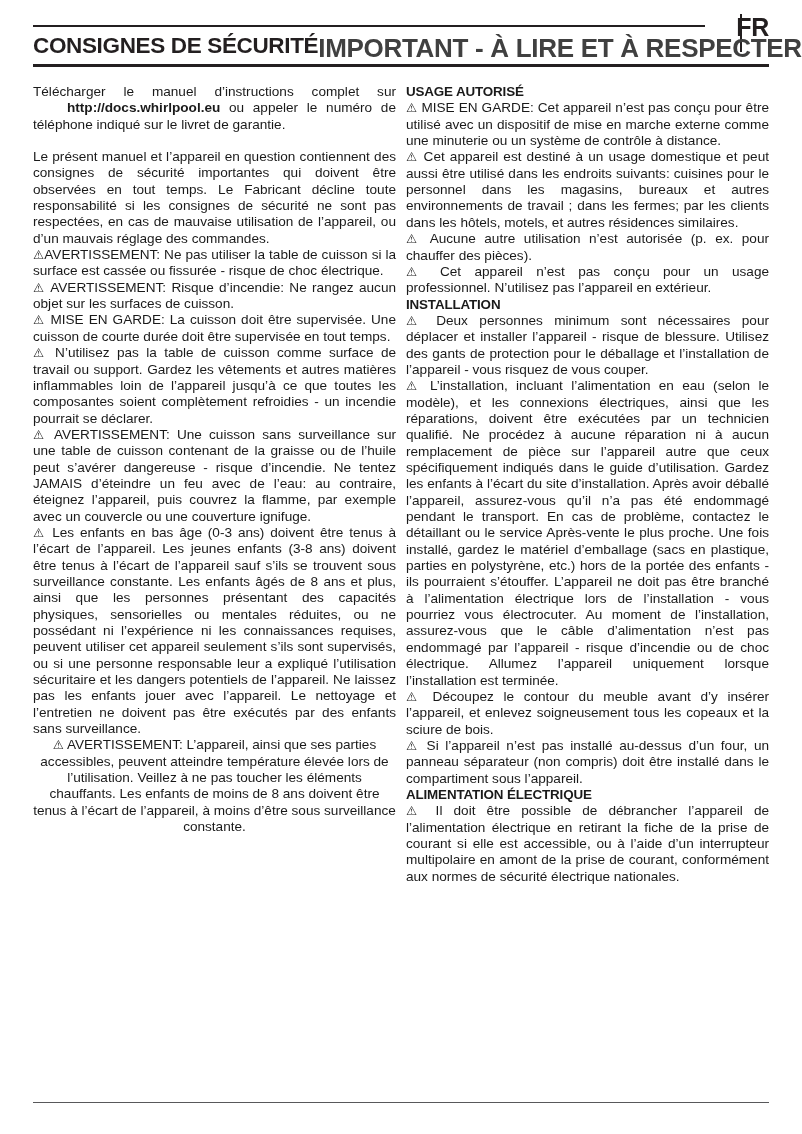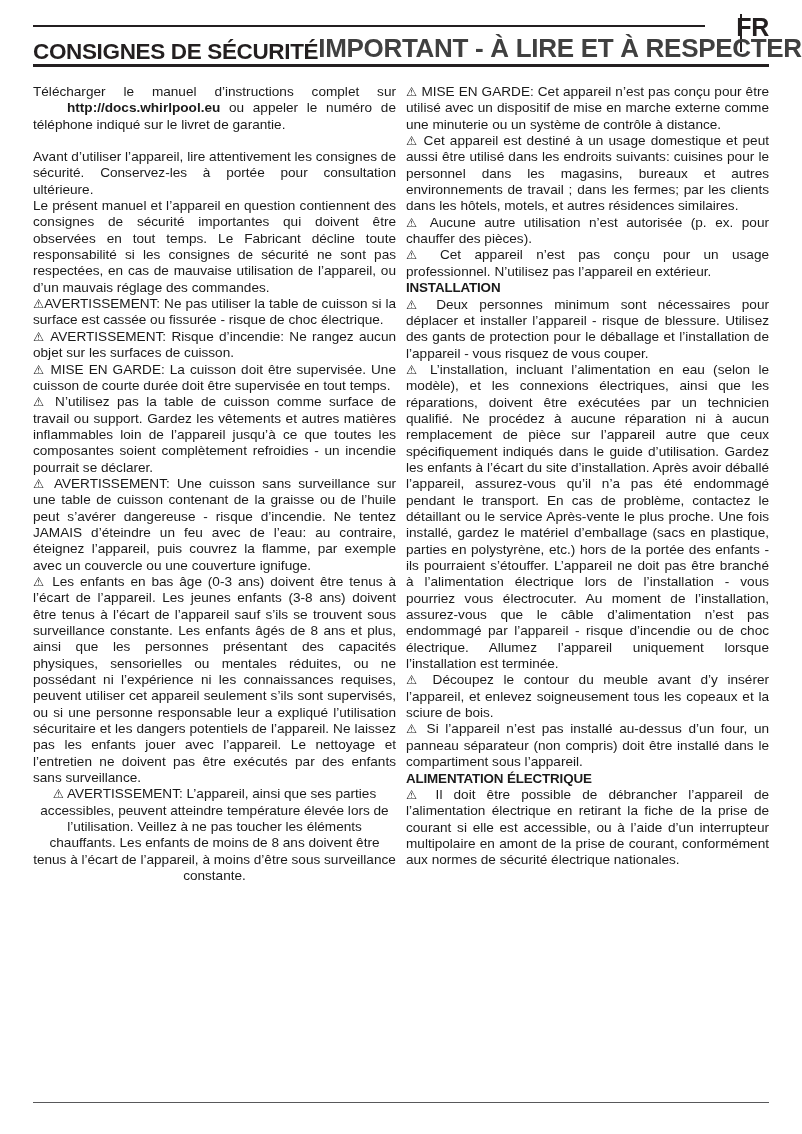--- a/index.html
+++ b/index.html
@@ -56,21 +56,20 @@
     line-height: 30px;
     color: #231f20;
   }
   .hdr-titles {
     position: absolute;
     left: 0;
     right: 0;
     top: 19px;
     display: flex;
     justify-content: space-between;
-    align-items: flex-end;
   }
   .hdr-title-left {
     font-size: 22.5px;
     font-weight: bold;
     letter-spacing: -0.35px;
     color: #231f20;
     white-space: nowrap;
   }
   .hdr-title-right {
     font-size: 26px;
@@ -161,21 +160,20 @@
   </div>
 
   <div class="columns">
 
     <div class="col col-left">
 
       <p class="para"><span>Télécharger le manuel d’instructions complet sur </span><span class="bold">http://docs.whirlpool.eu</span><span> ou appeler le numéro de téléphone indiqué sur le livret de garantie.</span></p>
 
       <p class="gap"></p>
 
-      <p class="para">Avant d’utiliser l’appareil, lire attentivement les consignes de sécurité. Conservez-les à portée pour consultation ultérieure.</p>
 
       <p class="para">Le présent manuel et l’appareil en question contiennent des consignes de sécurité importantes qui doivent être observées en tout temps. Le Fabricant décline toute responsabilité si les consignes de sécurité ne sont pas respectées, en cas de mauvaise utilisation de l’appareil, ou d’un mauvais réglage des commandes.</p>
 
       <p class="para"><span class="warn">⚠</span><span>AVERTISSEMENT: Ne pas utiliser la table de cuisson si la surface est cassée ou fissurée - risque de choc électrique.</span></p>
 
       <p class="para"><span class="warn">⚠</span> <span>AVERTISSEMENT: Risque d’incendie: Ne rangez aucun objet sur les surfaces de cuisson.</span></p>
 
       <p class="para"><span class="warn">⚠</span> <span>MISE EN GARDE: La cuisson doit être supervisée. Une cuisson de courte durée doit être supervisée en tout temps.</span></p>
 
       <p class="para"><span class="warn">⚠</span> <span>N’utilisez pas la table de cuisson comme surface de travail ou support. Gardez les vêtements et autres matières inflammables loin de l’appareil jusqu’à ce que toutes les composantes soient complètement refroidies - un incendie pourrait se déclarer.</span></p>
@@ -183,20 +181,21 @@
       <p class="para"><span class="warn">⚠</span> <span>AVERTISSEMENT: Une cuisson sans surveillance sur une table de cuisson contenant de la graisse ou de l’huile peut s’avérer dangereuse - risque d’incendie. Ne tentez JAMAIS d’éteindre un feu avec de l’eau: au contraire, éteignez l’appareil, puis couvrez la flamme, par exemple avec un couvercle ou une couverture ignifuge.</span></p>
 
       <p class="para"><span class="warn">⚠</span> <span>Les enfants en bas âge (0-3 ans) doivent être tenus à l’écart de l’appareil. Les jeunes enfants (3-8 ans) doivent être tenus à l’écart de l’appareil sauf s’ils se trouvent sous surveillance constante. Les enfants âgés de 8 ans et plus, ainsi que les personnes présentant des capacités physiques, sensorielles ou mentales réduites, ou ne possédant ni l’expérience ni les connaissances requises, peuvent utiliser cet appareil seulement s’ils sont supervisés, ou si une personne responsable leur a expliqué l’utilisation sécuritaire et les dangers potentiels de l’appareil. Ne laissez pas les enfants jouer avec l’appareil. Le nettoyage et l’entretien ne doivent pas être exécutés par des enfants sans surveillance.</span></p>
 
       <p class="para last-left"><span class="warn">⚠</span> <span>AVERTISSEMENT: L’appareil, ainsi que ses parties accessibles, peuvent atteindre température élevée lors de l’utilisation. Veillez à ne pas toucher les éléments chauffants. Les enfants de moins de 8 ans doivent être tenus à l’écart de l’appareil, à moins d’être sous surveillance constante.</span></p>
 
     </div>
 
     <div class="col col-right">
 
+      <p class="sect-head">USAGE AUTORISÉ</p>
 
       <p class="para"><span class="warn">⚠</span> <span>MISE EN GARDE: Cet appareil n’est pas conçu pour être utilisé avec un dispositif de mise en marche externe comme une minuterie ou un système de contrôle à distance.</span></p>
 
       <p class="para"><span class="warn">⚠</span> <span>Cet appareil est destiné à un usage domestique et peut aussi être utilisé dans les endroits suivants: cuisines pour le personnel dans les magasins, bureaux et autres environnements de travail ; dans les fermes; par les clients dans les hôtels, motels, et autres résidences similaires.</span></p>
 
       <p class="para"><span class="warn">⚠</span> <span>Aucune autre utilisation n’est autorisée (p. ex. pour chauffer des pièces).</span></p>
 
       <p class="para"><span class="warn">⚠</span> <span>Cet appareil n’est pas conçu pour un usage professionnel. N’utilisez pas l’appareil en extérieur.</span></p>
 
       <p class="sect-head">INSTALLATION</p>

